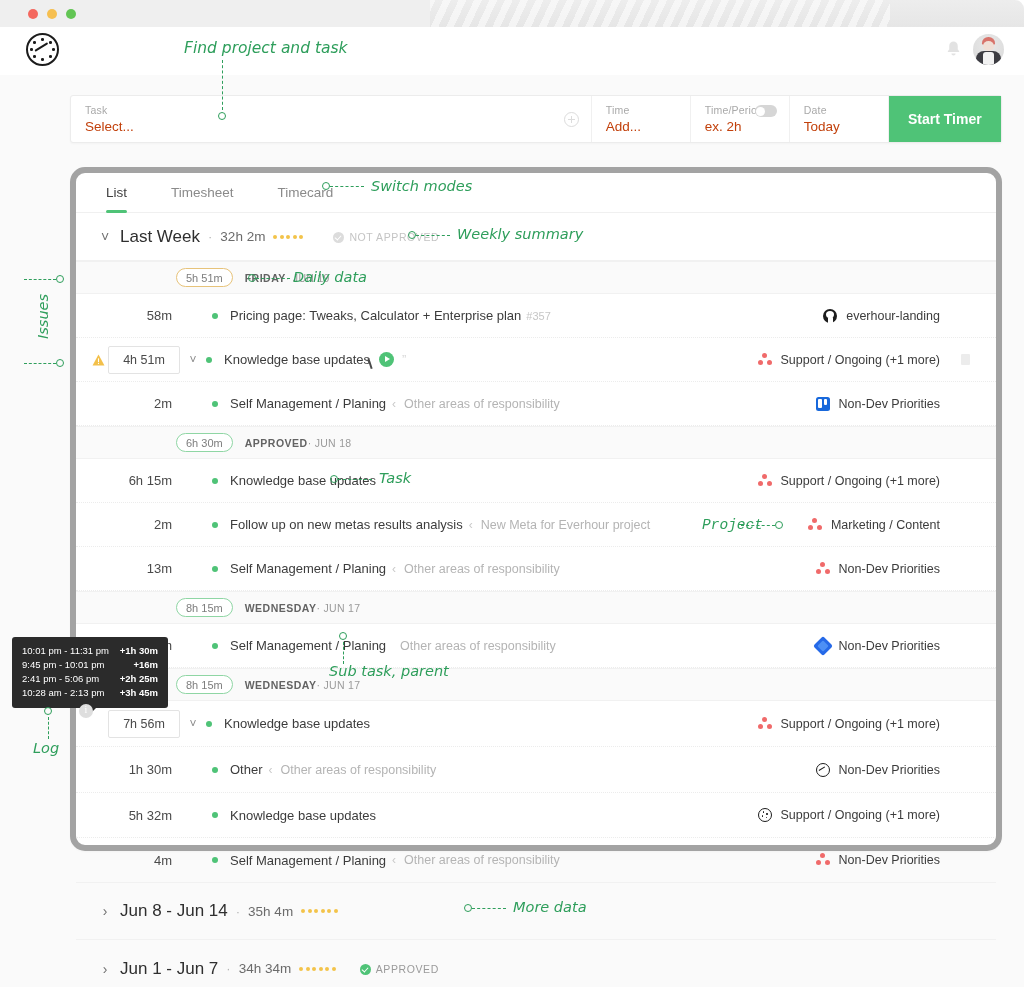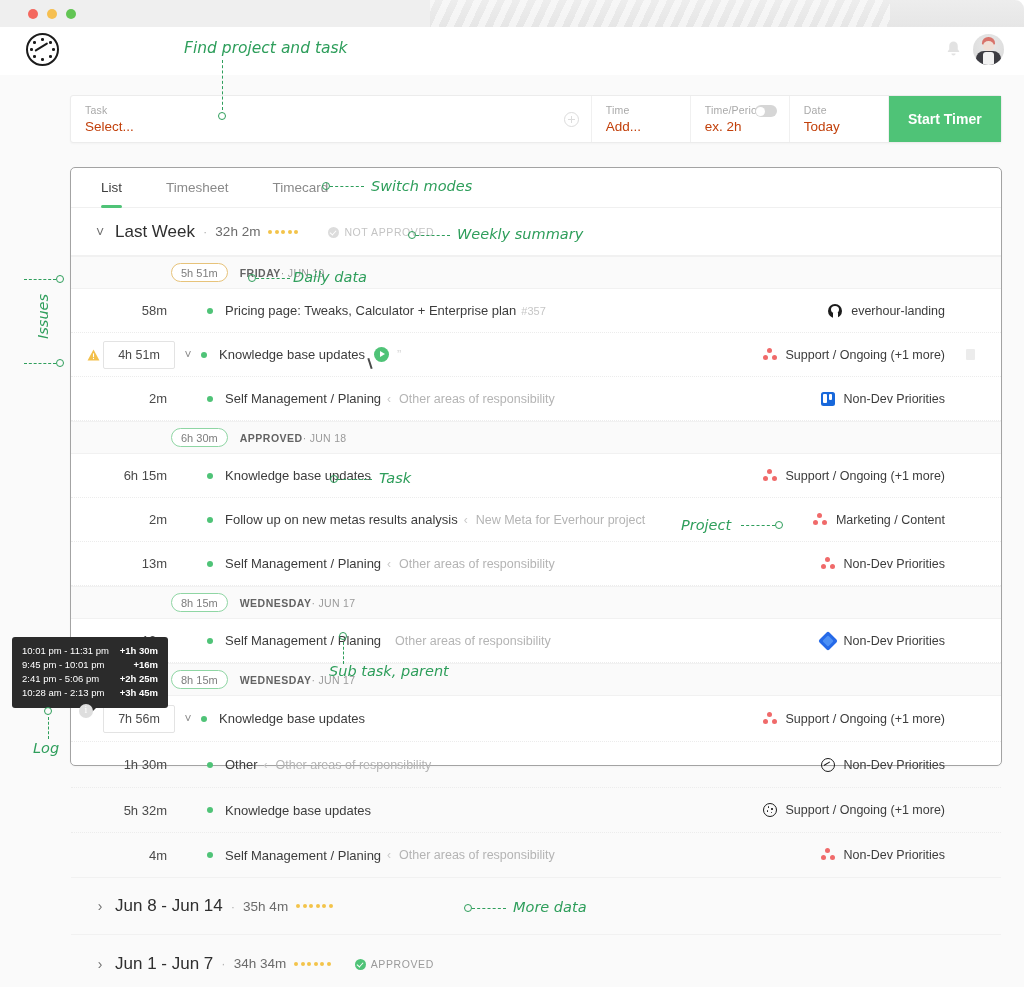--- a/index.html
+++ b/index.html
@@ -94,22 +94,22 @@
   .toggle .knob{position:absolute;left:1.5px;top:1.5px;width:9px;height:9px;border-radius:50%;background:#fff;}
   .start-btn{
     margin-left:auto; width:114px; height:100%;
     background:#4fc377; color:#fff; font-size:14px; font-weight:bold;
     display:flex;align-items:center;justify-content:center;
     border:none; cursor:pointer;
   }
 
   
   .card{
-    position:absolute; left:70px; top:167px; width:932px; height:599px;
-    background:#fff; border:1px solid #a3a3a3; border-radius:5px;
+    position:absolute; left:70px; top:167px; width:932px; height:684px;
+    background:#fff; border:6px solid #a3a3a3; border-radius:15px;
     box-shadow:0 1px 2px rgba(0,0,0,.03);
   }
   .tabs{ height:40px; border-bottom:1px solid #f0f0f0; display:flex; align-items:center; padding-left:30px; gap:44px;}
   .tab{ font-size:13.5px; color:#8a8a8a; position:relative; height:40px; display:flex; align-items:center; cursor:pointer;}
   .tab.active{ color:#3f3f3f; }
   .tab.active:after{ content:""; position:absolute; left:0; right:0; bottom:0; height:2.5px; background:#4fc377; border-radius:2px;}
 
   
   .weekhdr{ height:48px; display:flex; align-items:center; padding-left:22px; gap:8px; border-bottom:1px solid #f1f1f1;}
   .chev{ width:14px; color:#6f6f6f; font-size:14px; display:inline-block; text-align:center;}
@@ -575,21 +575,21 @@
       <span class="lcirc"></span>
   </div>
   <div class="ann rot" style="left:22px; top:310px; width:42px; text-align:center;">Issues</div>
 
   <div class="leader" style="left:330px; top:475px;">
     <span class="lcirc"></span>
       <span class="ldash" style="width:34px"></span>
   </div>
   <div class="ann" style="left:379px; top:470px;">Task</div>
 
-  <div class="ann" style="left:681px; top:517px;">Project</div>
+  <div class="ann" style="left:702px; top:517px;font-family:Liberation Mono, monospace;">Project</div>
   <div class="leader" style="left:741px; top:521px;">
     <span class="ldash" style="width:34px"></span>
       <span class="lcirc"></span>
   </div>
 
   <div class="vcirc" style="left:339px; top:632px;"></div>
   <div class="vdash" style="left:343px; top:642px; height:22px;"></div>
   <div class="ann" style="left:329px; top:663px;">Sub task, parent</div>
 
   <div class="vcirc" style="left:44px; top:707px;"></div>

